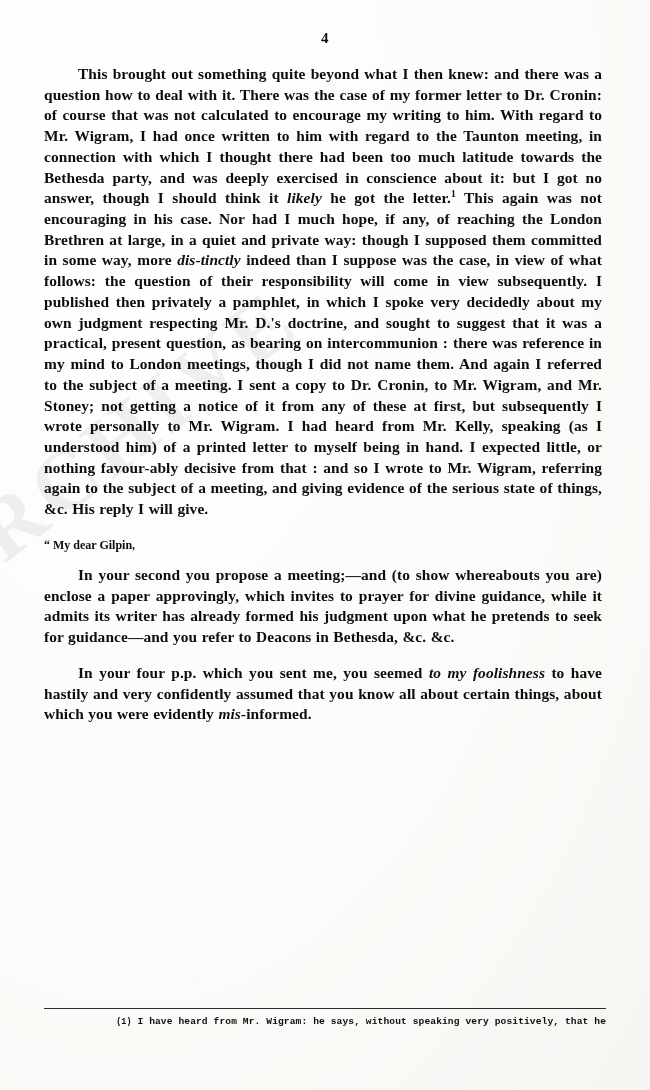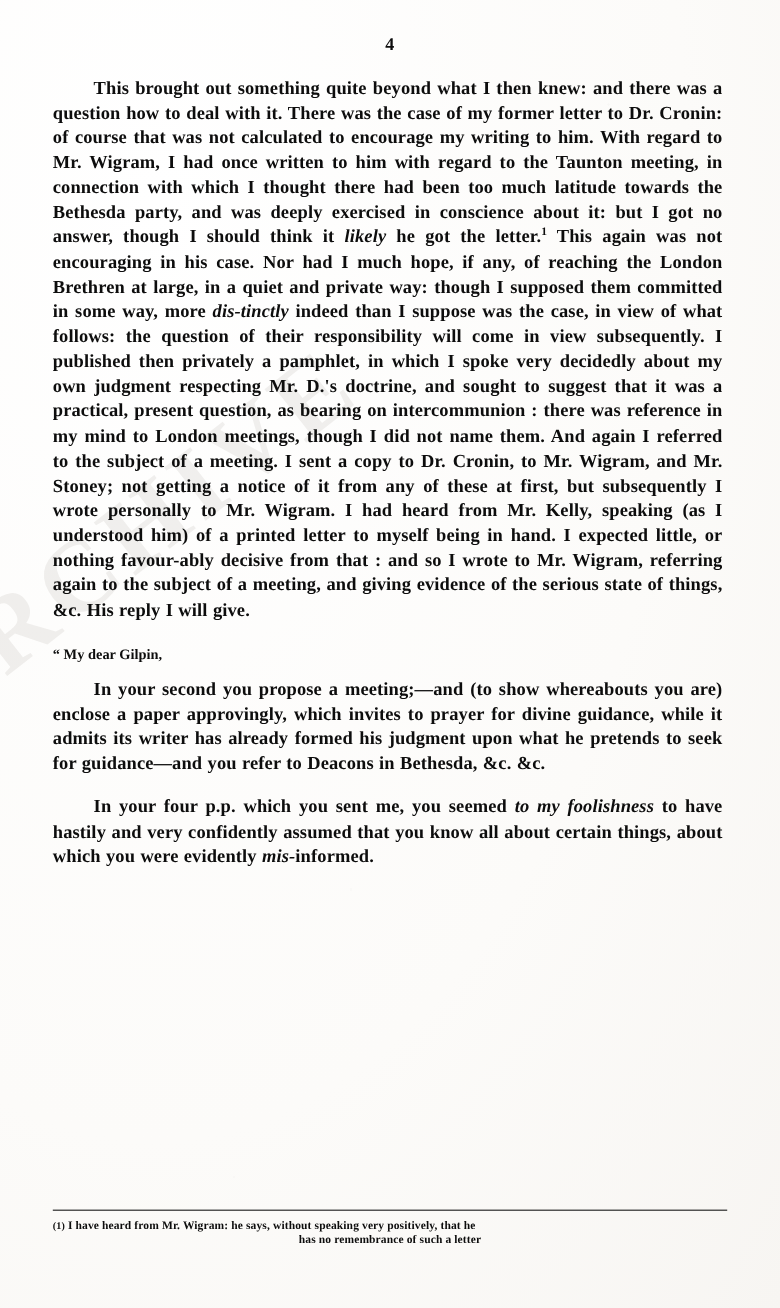--- a/index.html
+++ b/index.html
@@ -119,21 +119,21 @@
     width: 562px;
     font-size: 9.6px;
     line-height: 1.22;
     font-weight: 600;
     letter-spacing: 0.1px;
     text-align: center;
   }
   .footnote .fn-mark {
     font-size: 8.4px;
   }
-  .footnote .fn-line1 { display: block; text-align: left; }
+  .footnote .fn-line1 { display: block; text-align: right; font-family: Liberation Mono, monospace; }
   .footnote .fn-line2 { display: block; text-align: center; }
 
   
   .speckle {
     position: absolute;
     inset: 0;
     pointer-events: none;
     opacity: 0.30;
     background-image:
       radial-gradient(circle at 12% 22%, rgba(0,0,0,0.07) 0 1px, transparent 1px),
@@ -166,19 +166,18 @@
 
     </div>
 
     <div class="rule"></div>
 
     <div class="footnote">
       <span class="fn-line1">
         <span class="fn-mark">(1)</span>
         <span>I have heard from Mr. Wigram: he says, without speaking very positively, that he</span>
       </span>
-      <span class="fn-line2">has no remembrance of such a letter</span>
     </div>
 
   </div>
 
   <div class="speckle"></div>
 </div>
 
 </body></html>

